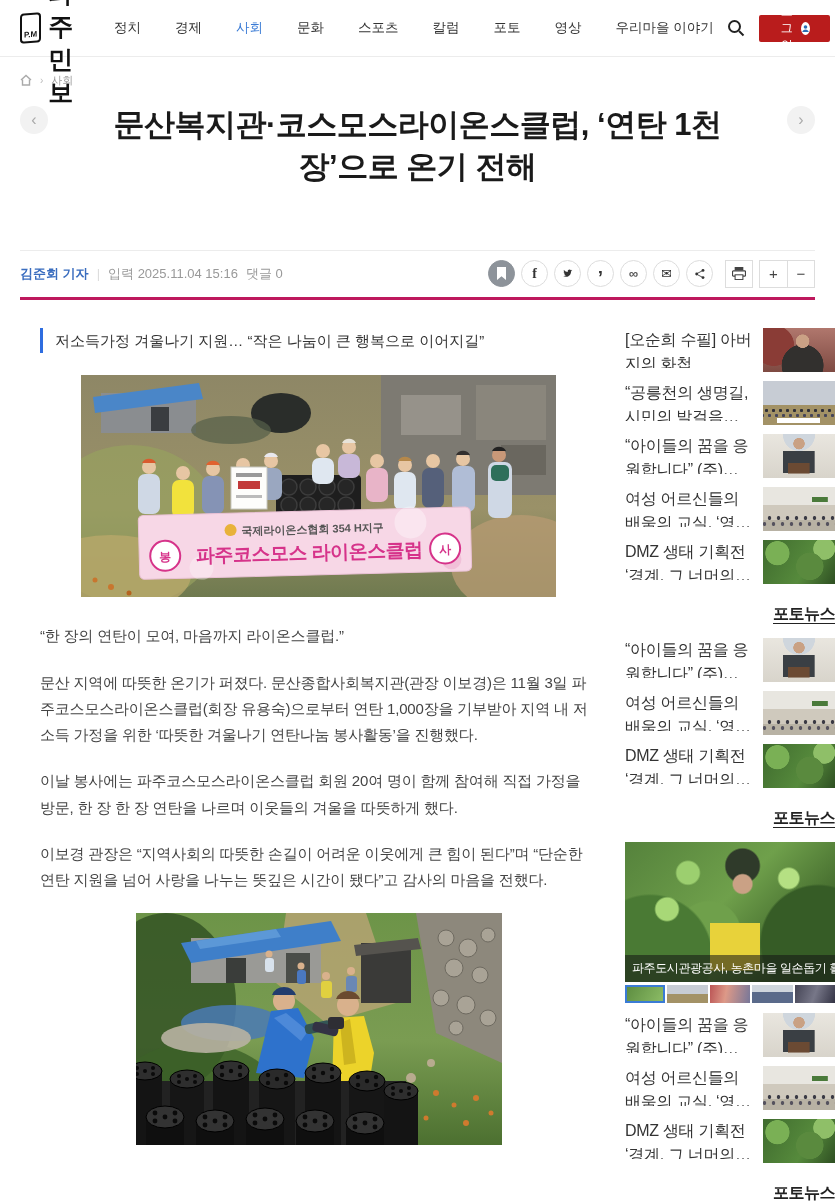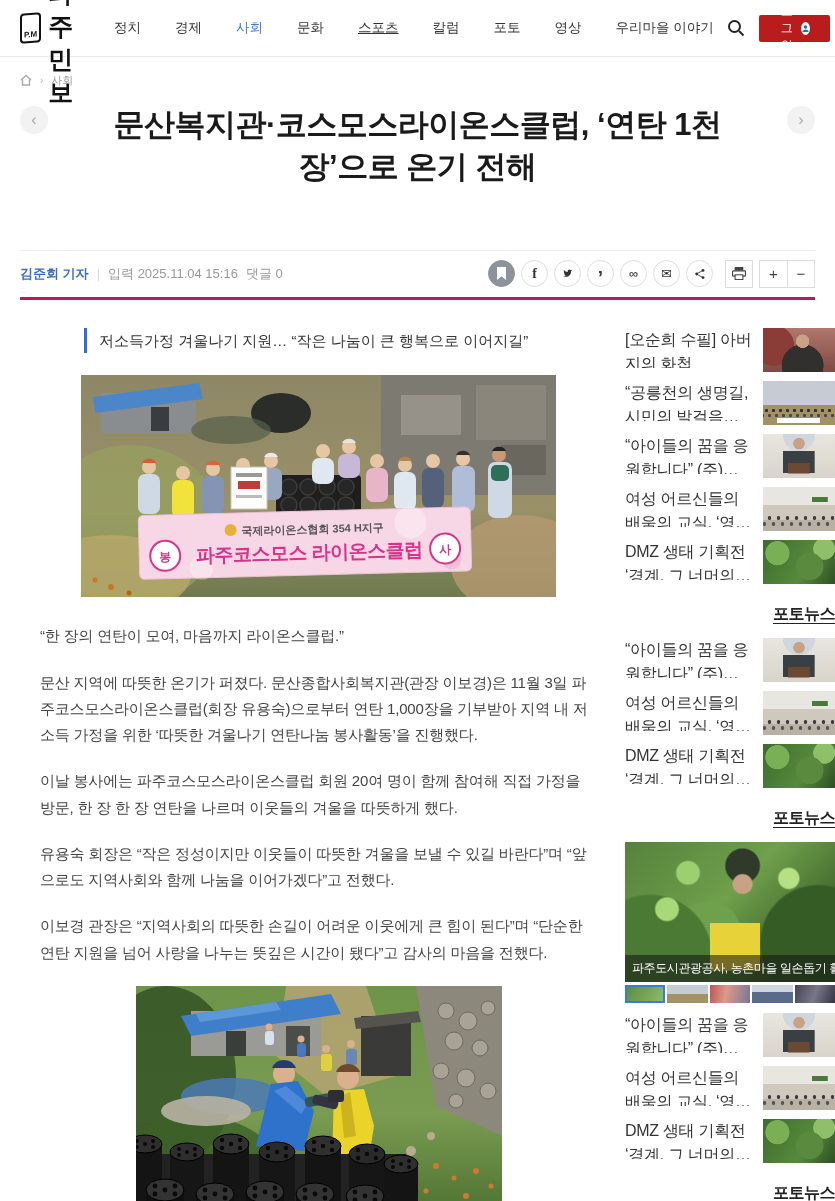--- a/index.html
+++ b/index.html
@@ -13,21 +13,21 @@
 
   
   .header { display:flex; align-items:center; height:57px; border-bottom:1px solid #ececec; padding:0 20px; }
   .logo { display:flex; align-items:center; gap:7px; cursor:pointer; }
   .logo-badge { width:26px; height:30px; border:2px solid #111; border-radius:4px; display:flex; align-items:flex-end; justify-content:flex-start; padding:2px; transform:skewY(-4deg); background:#fff; }
   .logo-badge span { font-size:8px; font-weight:bold; color:#111; letter-spacing:0; }
   .logo-text { font-size:25px; font-weight:800; color:#111; letter-spacing:-1px; }
   .nav { display:flex; align-items:flex-start; gap:8px; margin-left:24px; flex:1; }
   .nav a { font-size:13.5px; color:#333; text-decoration:none; padding:0 13px; white-space:nowrap; cursor:pointer; }
   .nav a.active { color:#3a7bd5; }
-  .nav a.underlined { text-decoration:underline; }
+  .nav a.underlined { }
   .search-btn { width:30px; height:30px; display:flex; align-items:center; justify-content:center; cursor:pointer; margin-right:14px; }
   .login-btn { background:#b91c1c; color:#fff; font-size:12px; border:none; border-radius:2px; height:27px; padding:0 20px; display:flex; align-items:center; gap:6px; cursor:pointer; }
   .login-person { width:13px; height:13px; background:#fff; border-radius:50%; display:flex; align-items:center; justify-content:center; }
 
   
   .breadcrumb { display:flex; align-items:center; gap:8px; padding:16px 0 6px 0; font-size:11px; color:#999; }
   .breadcrumb .sep { color:#bbb; font-size:10px; }
   .breadcrumb a { color:#999; text-decoration:none; cursor:pointer; }
 
   
@@ -53,21 +53,21 @@
   .sq { width:28px; height:28px; border:1px solid #ddd; background:#fff; display:flex; align-items:center; justify-content:center; font-size:15px; color:#444; cursor:pointer; }
   .sq.print { margin-right:6px; }
   .sq.plus { border-right:none; }
 
   
   .main { display:flex; padding:28px 20px 0 20px; align-items:flex-start; }
   .article { width:557px; flex:0 0 557px; }
   .sidebar { width:210px; margin-left:28px; flex:0 0 210px; }
 
   
-  .subtitle { border-left:3px solid #2e6de0; padding:2px 0 2px 12px; font-size:15px; color:#333; margin-bottom:22px; line-height:1.45;margin-left:44px; }
+  .subtitle { border-left:3px solid #2e6de0; padding:2px 0 2px 12px; font-size:15px; color:#333; margin-bottom:22px; line-height:1.45; }
   .fig { display:block; margin:0 auto 26px auto; }
   .fig svg { display:block; }
   .article p { font-size:15px; line-height:1.75; color:#444; margin-bottom:20px; letter-spacing:-0.2px; }
 
   
   .side-section { margin-bottom:20px; }
   .side-heading { font-size:16px; font-weight:800; color:#222; margin-bottom:13px; letter-spacing:-0.5px; }
   .side-heading.u { text-decoration:underline; text-underline-offset:4px;text-align:right; }
   .side-item { display:flex; gap:10px; margin-bottom:9px; cursor:pointer; align-items:flex-start; }
   .si-title { flex:1; font-size:16px; line-height:1.5; color:#333; letter-spacing:-0.3px; overflow:hidden; display:-webkit-box; -webkit-line-clamp:2; -webkit-box-orient:vertical; max-height:40px; }
@@ -350,21 +350,20 @@
           </g>
           <circle cx="30" cy="212" r="3" fill="#c8762e"></circle>
             <circle cx="48" cy="218" r="2.5" fill="#b5641f"></circle>
             <circle cx="14" cy="205" r="2.5" fill="#c8762e"></circle>
         </svg>
       </span>
 
       <p>“한 장의 연탄이 모여, 마음까지 라이온스클럽.”</p>
       <p>문산 지역에 따뜻한 온기가 퍼졌다. 문산종합사회복지관(관장 이보경)은 11월 3일 파주코스모스라이온스클럽(회장 유용숙)으로부터 연탄 1,000장을 기부받아 지역 내 저소득 가정을 위한 ‘따뜻한 겨울나기 연탄나눔 봉사활동’을 진행했다.</p>
       <p>이날 봉사에는 파주코스모스라이온스클럽 회원 20여 명이 함께 참여해 직접 가정을 방문, 한 장 한 장 연탄을 나르며 이웃들의 겨울을 따뜻하게 했다.</p>
-      <p>유용숙 회장은 “작은 정성이지만 이웃들이 따뜻한 겨울을 보낼 수 있길 바란다”며 “앞으로도 지역사회와 함께 나눔을 이어가겠다”고 전했다.</p>
       <p>이보경 관장은 “지역사회의 따뜻한 손길이 어려운 이웃에게 큰 힘이 된다”며 “단순한 연탄 지원을 넘어 사랑을 나누는 뜻깊은 시간이 됐다”고 감사의 마음을 전했다.</p>
 
       <span class="fig" style="width:366px">
         <svg width="366" height="232" viewBox="0 0 366 232">
           <defs>
             <linearGradient id="bg2" x1="0" y1="0" x2="0" y2="1">
               <stop offset="0" stop-color="#6d9448"></stop>
                 <stop offset="0.55" stop-color="#7a9c52"></stop>
                 <stop offset="1" stop-color="#4c7030"></stop>
             </linearGradient>

